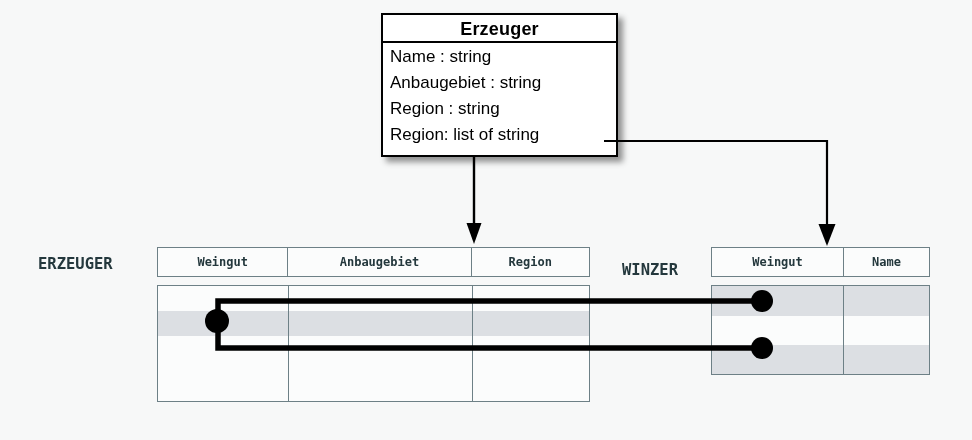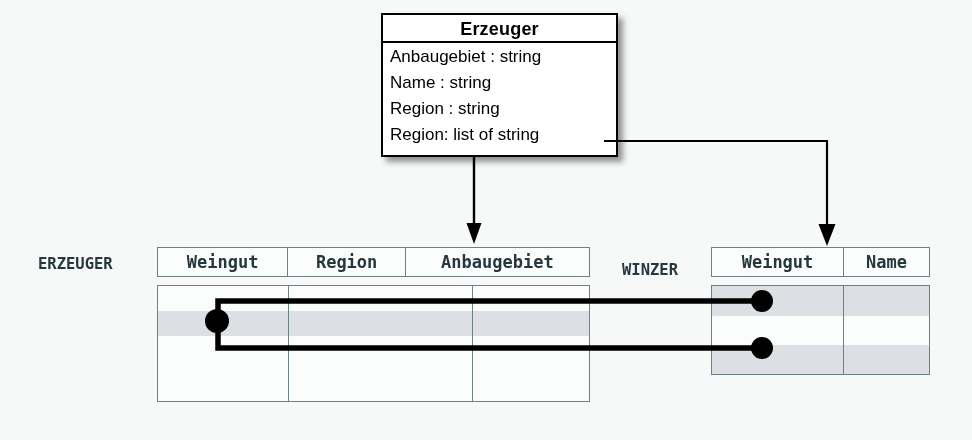--- a/index.html
+++ b/index.html
@@ -76,21 +76,21 @@
   .hdr-row {
     display: flex;
     border: 1px solid #6d8086;
     background: #fbfcfc;
     box-sizing: border-box;
     height: 30px;
   }
   .hdr-cell {
     font-family: "DejaVu Sans Mono", monospace;
     font-weight: bold;
-    font-size: 17px;
+    font-size: 12px;
     color: #24383d;
     display: flex;
     align-items: center;
     justify-content: center;
     box-sizing: border-box;
     border-right: 1px solid #6d8086;
     white-space: nowrap;
   }
   .hdr-cell:last-child { border-right: none; }
 
@@ -123,34 +123,34 @@
   }
 </style>
 </head>
 <body>
 
 <div id="canvas">
 
   <div class="uml-box">
     <div class="uml-title">Erzeuger</div>
     <div class="uml-attrs">
+      <div class="uml-attr">Name : string</div>
       <div class="uml-attr">Anbaugebiet : string</div>
-      <div class="uml-attr">Name : string</div>
       <div class="uml-attr">Region : string</div>
       <div class="uml-attr">Region: list of string</div>
     </div>
   </div>
 
   <div class="rel-label" style="left:38px; top:255px;">ERZEUGER</div>
 
   <div class="rel-table" style="left:157px; top:247px; width:433px;">
     <div class="hdr-row">
       <div class="hdr-cell" style="width:131px;">Weingut</div>
+      <div class="hdr-cell" style="width:184px;">Anbaugebiet</div>
       <div class="hdr-cell" style="width:118px;">Region</div>
-      <div class="hdr-cell" style="width:184px;">Anbaugebiet</div>
     </div>
   </div>
 
   <div class="rel-table body-grid" style="left:157px; top:285px; width:433px; height:117px;">
     <div class="body-row" style="height:25px;">
       <div class="body-cell" style="width:131px;"></div>
       <div class="body-cell" style="width:184px;"></div>
       <div class="body-cell" style="width:116px;"></div>
     </div>
     <div class="body-row shaded" style="height:25px;">

